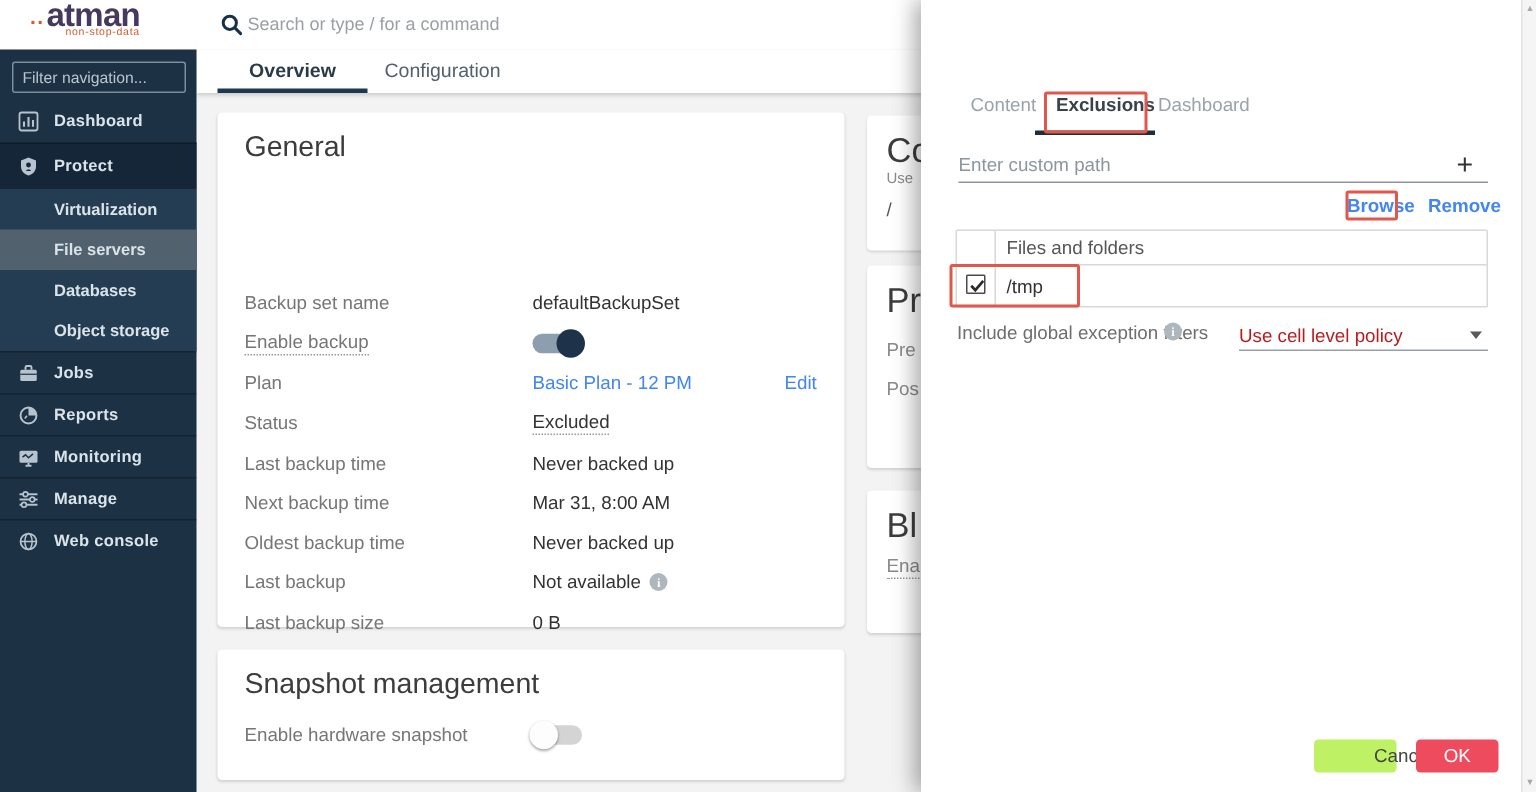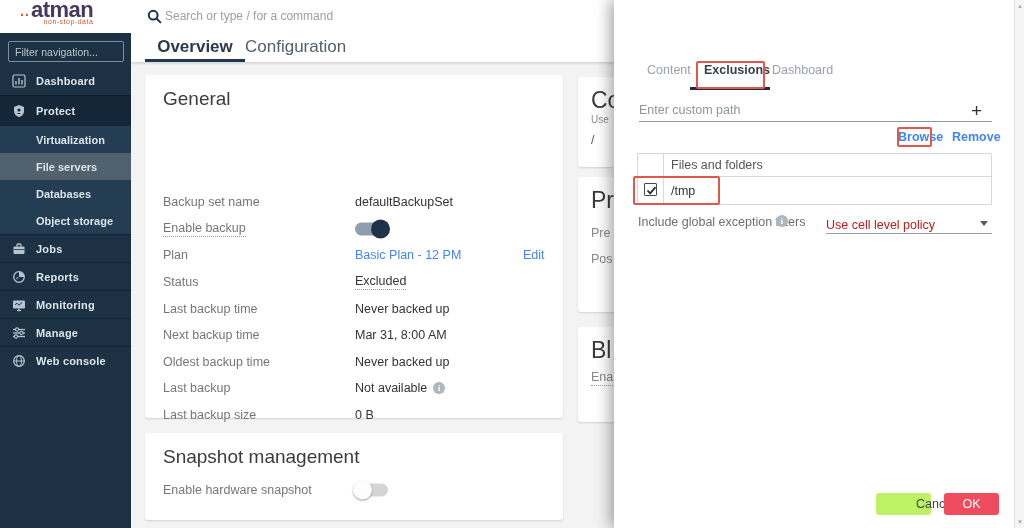--- a/index.html
+++ b/index.html
@@ -33,21 +33,21 @@
   .nav-top { border-top:1px solid rgba(0,0,0,0.28); }
   .nav-dashboard { margin-top:33px; height:29px; }
   .nav-protect { background:#142638; height:31px; }
   .submenu { background:#253d53; }
   .sub-item { position:relative; height:27px; display:flex; align-items:center; font-size:11px; cursor:pointer; }
   .sub-item .lbl { position:absolute; left:36px; font-weight:bold; }
   .sub-item.selected { background:#51626e; }
   
   .tabrow { position:absolute; left:131px; top:33px; width:893px; height:29px; background:#fff;
     box-shadow:0 1px 3px rgba(0,0,0,0.18); z-index:1; }
-  .tab { position:absolute; top:0; width:100px; height:29px; line-height:27px; text-align:center; font-size:17px; cursor:pointer; }
+  .tab { position:absolute; top:0; width:100px; height:29px; line-height:27px; text-align:center; font-size:13px; cursor:pointer; }
   .tab-overview { left:14px; color:#2b3a49; font-weight:bold; }
   .tab-overview::after { content:""; position:absolute; left:0; bottom:0; width:100%; height:3px; background:#1d3850; }
   .tab-config { left:114px; color:#53606c; }
   .overflow-dash { position:absolute; right:9px; top:2px; color:#8a959e; font-size:13px; letter-spacing:-1px; }
   
   .card { position:absolute; background:#fff; border-radius:3px; box-shadow:0 1px 2px rgba(0,0,0,0.14); }
   .card-general { left:145px; top:75px; width:418px; height:343px; z-index:1; }
   .card-snapshot { left:145px; top:433px; width:418px; height:87px; z-index:1; }
   .card-title { position:absolute; left:18px; top:13px; font-size:19px; color:#3c3c3c; font-weight:500; }
   .g-rows { position:absolute; left:0; top:114px; width:100%; }

